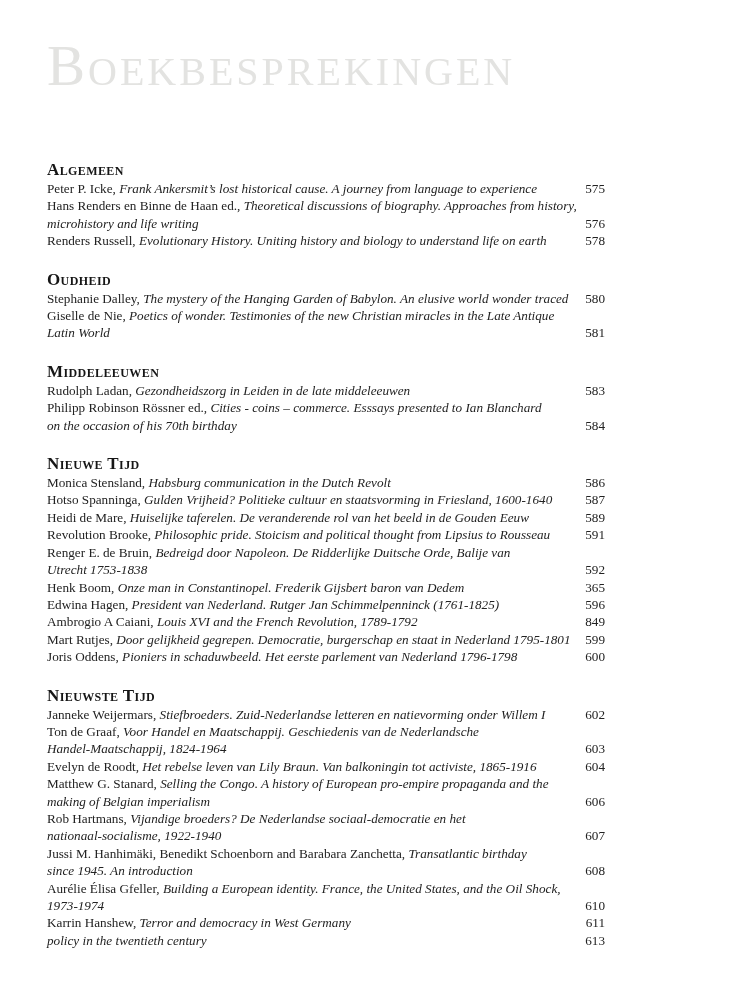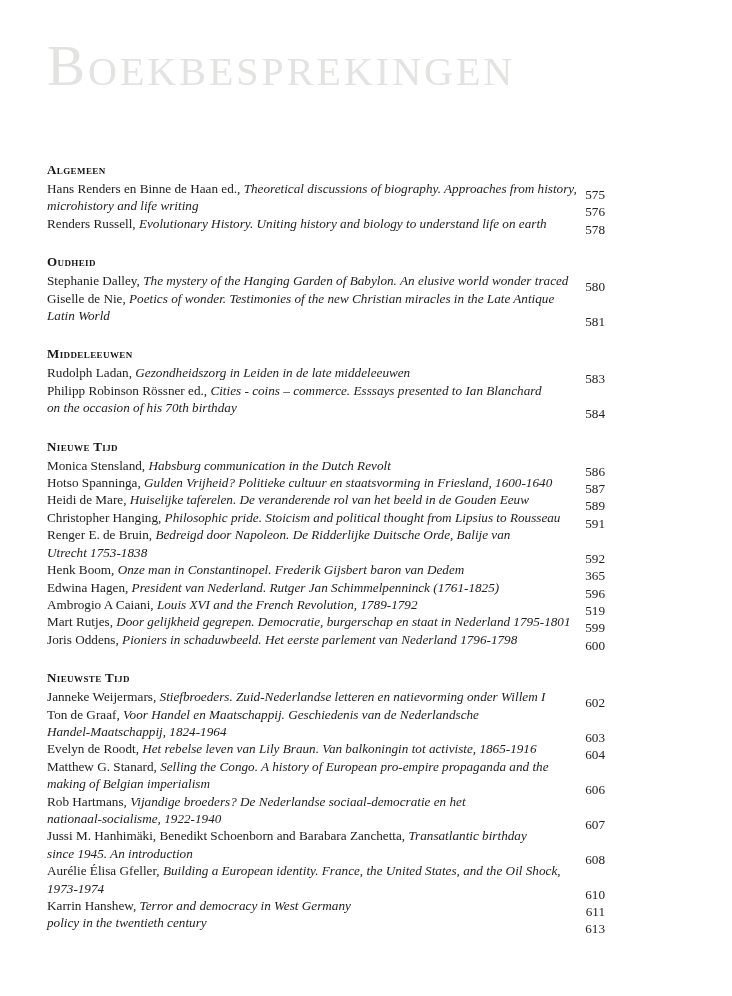--- a/index.html
+++ b/index.html
@@ -19,55 +19,55 @@
     color: #e3e3e1;
     font-weight: 400;
     margin: 0 12px 62px 0;
     white-space: nowrap;
   }
   .toc { width: 558px; }
   .section { margin: 0; }
   .section + .section { margin-top: 20px; }
   .section-heading {
     font-variant: small-caps;
-    font-size: 13px;
+    font-size: 17px;
     line-height: 20px;
     letter-spacing: 0.4px;
     font-weight: 700;
     color: #161616;
     margin: 0;
   }
   .toc-line {
     position: relative;
     font-size: 13.2px;
     line-height: 17.4px;
     padding-right: 44px;
     white-space: nowrap;
   }
   .entry-roman { font-style: normal; }
   .entry-italic { font-style: italic; }
   .entry-page {
     position: absolute;
-    right: 0; top: 6px;
+    right: 0; top: 0;
     width: 40px;
     text-align: right;
     font-style: normal;
   }
 </style>
 </head>
 <body>
 
 <div class="page">
   <h1 class="journal-title">Boekbesprekingen</h1>
 
   <div class="toc">
 
     <section class="section">
       <h2 class="section-heading">Algemeen</h2>
-      <div class="toc-line"><span class="entry-page">575</span></div>
+      <div class="toc-line"><span><span class="entry-roman">Peter P. Icke, </span><span class="entry-italic">Frank Ankersmit’s lost historical cause. A journey from language to experience</span></span><span class="entry-page">575</span></div>
       <div class="toc-line"><span><span class="entry-roman">Hans Renders en Binne de Haan ed., </span><span class="entry-italic">Theoretical discussions of biography. Approaches from history,</span></span><span class="entry-page"></span></div>
       <div class="toc-line"><span><span class="entry-roman"></span><span class="entry-italic">microhistory and life writing</span></span><span class="entry-page">576</span></div>
       <div class="toc-line"><span><span class="entry-roman">Renders Russell, </span><span class="entry-italic">Evolutionary History. Uniting history and biology to understand life on earth</span></span><span class="entry-page">578</span></div>
     </section>
 
     <section class="section">
       <h2 class="section-heading">Oudheid</h2>
       <div class="toc-line"><span><span class="entry-roman">Stephanie Dalley, </span><span class="entry-italic">The mystery of the Hanging Garden of Babylon. An elusive world wonder traced</span></span><span class="entry-page">580</span></div>
       <div class="toc-line"><span><span class="entry-roman">Giselle de Nie, </span><span class="entry-italic">Poetics of wonder. Testimonies of the new Christian miracles in the Late Antique</span></span><span class="entry-page"></span></div>
       <div class="toc-line"><span><span class="entry-roman"></span><span class="entry-italic">Latin World</span></span><span class="entry-page">581</span></div>
@@ -78,26 +78,26 @@
       <div class="toc-line"><span><span class="entry-roman">Rudolph Ladan, </span><span class="entry-italic">Gezondheidszorg in Leiden in de late middeleeuwen</span></span><span class="entry-page">583</span></div>
       <div class="toc-line"><span><span class="entry-roman">Philipp Robinson Rössner ed., </span><span class="entry-italic">Cities - coins – commerce. Esssays presented to Ian Blanchard</span></span><span class="entry-page"></span></div>
       <div class="toc-line"><span><span class="entry-roman"></span><span class="entry-italic">on the occasion of his 70th birthday</span></span><span class="entry-page">584</span></div>
     </section>
 
     <section class="section">
       <h2 class="section-heading">Nieuwe Tijd</h2>
       <div class="toc-line"><span><span class="entry-roman">Monica Stensland, </span><span class="entry-italic">Habsburg communication in the Dutch Revolt</span></span><span class="entry-page">586</span></div>
       <div class="toc-line"><span><span class="entry-roman">Hotso Spanninga, </span><span class="entry-italic">Gulden Vrijheid? Politieke cultuur en staatsvorming in Friesland, 1600-1640</span></span><span class="entry-page">587</span></div>
       <div class="toc-line"><span><span class="entry-roman">Heidi de Mare, </span><span class="entry-italic">Huiselijke taferelen. De veranderende rol van het beeld in de Gouden Eeuw</span></span><span class="entry-page">589</span></div>
-      <div class="toc-line"><span><span class="entry-roman">Christopher Hanging, </span><span class="entry-italic">Philosophic pride. Stoicism and political thought from Lipsius to Rousseau</span></span><span class="entry-page">591</span></div>
+      <div class="toc-line"><span><span class="entry-roman">Revolution Brooke, </span><span class="entry-italic">Philosophic pride. Stoicism and political thought from Lipsius to Rousseau</span></span><span class="entry-page">591</span></div>
       <div class="toc-line"><span><span class="entry-roman">Renger E. de Bruin, </span><span class="entry-italic">Bedreigd door Napoleon. De Ridderlijke Duitsche Orde, Balije van</span></span><span class="entry-page"></span></div>
       <div class="toc-line"><span><span class="entry-roman"></span><span class="entry-italic">Utrecht 1753-1838</span></span><span class="entry-page">592</span></div>
       <div class="toc-line"><span><span class="entry-roman">Henk Boom, </span><span class="entry-italic">Onze man in Constantinopel. Frederik Gijsbert baron van Dedem</span></span><span class="entry-page">365</span></div>
       <div class="toc-line"><span><span class="entry-roman">Edwina Hagen, </span><span class="entry-italic">President van Nederland. Rutger Jan Schimmelpenninck (1761-1825)</span></span><span class="entry-page">596</span></div>
-      <div class="toc-line"><span><span class="entry-roman">Ambrogio A Caiani, </span><span class="entry-italic">Louis XVI and the French Revolution, 1789-1792</span></span><span class="entry-page">519</span></div>
+      <div class="toc-line"><span><span class="entry-roman">Ambrogio A Caiani, </span><span class="entry-italic">Louis XVI and the French Revolution, 1789-1792</span></span><span class="entry-page">849</span></div>
       <div class="toc-line"><span><span class="entry-roman">Mart Rutjes, </span><span class="entry-italic">Door gelijkheid gegrepen. Democratie, burgerschap en staat in Nederland 1795-1801</span></span><span class="entry-page">599</span></div>
       <div class="toc-line"><span><span class="entry-roman">Joris Oddens, </span><span class="entry-italic">Pioniers in schaduwbeeld. Het eerste parlement van Nederland 1796-1798</span></span><span class="entry-page">600</span></div>
     </section>
 
     <section class="section">
       <h2 class="section-heading">Nieuwste Tijd</h2>
       <div class="toc-line"><span><span class="entry-roman">Janneke Weijermars, </span><span class="entry-italic">Stiefbroeders. Zuid-Nederlandse letteren en natievorming onder Willem I</span></span><span class="entry-page">602</span></div>
       <div class="toc-line"><span><span class="entry-roman">Ton de Graaf, </span><span class="entry-italic">Voor Handel en Maatschappij. Geschiedenis van de Nederlandsche</span></span><span class="entry-page"></span></div>
       <div class="toc-line"><span><span class="entry-roman"></span><span class="entry-italic">Handel-Maatschappij, 1824-1964</span></span><span class="entry-page">603</span></div>
       <div class="toc-line"><span><span class="entry-roman">Evelyn de Roodt, </span><span class="entry-italic">Het rebelse leven van Lily Braun. Van balkoningin tot activiste, 1865-1916</span></span><span class="entry-page">604</span></div>

